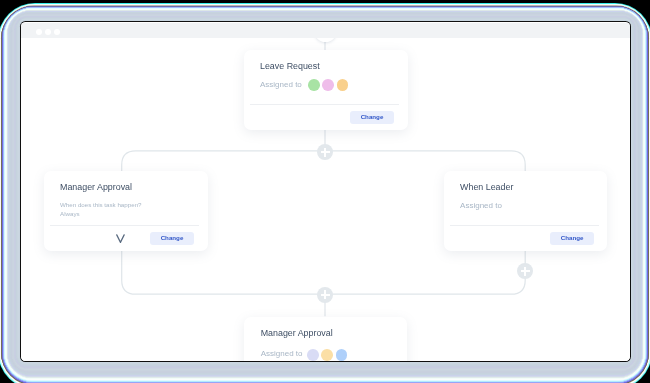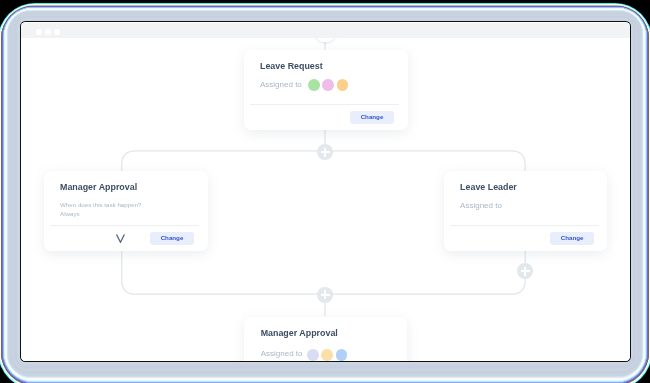--- a/index.html
+++ b/index.html
@@ -15,21 +15,21 @@
           background:#101010;border-radius:5.5px;overflow:hidden;}
   .screen{position:absolute;left:1px;top:1.4px;width:609px;height:338.5px;
           background:#fff;border-radius:4.4px;overflow:hidden;}
   .titlebar{position:absolute;left:0;top:1.2px;width:100%;height:15px;background:#f1f3f5;}
   .dot{position:absolute;width:6px;height:6px;border-radius:50%;background:#fff;top:5.3px;}
   .canvas{position:absolute;left:0;top:16.2px;width:609px;height:322.3px;background:#fff;overflow:hidden;}
   svg.links{position:absolute;left:0;top:0;width:609px;height:323px;overflow:visible;}
 
   .card{position:absolute;background:#fff;border-radius:7px;
         box-shadow:0 3px 12px rgba(110,125,150,0.14);}
-  .ctitle{position:absolute;font-weight:700;color:#3e4e64;white-space:nowrap;line-height:1;}
+  .ctitle{position:absolute;font-weight:400;color:#3e4e64;white-space:nowrap;line-height:1;}
   .sub{position:absolute;color:#a9b7c6;white-space:nowrap;line-height:1;}
   .divider{position:absolute;height:1px;background:#edeff2;}
   .btn{position:absolute;background:#e9eefc;color:#3257c8;border-radius:3px;
        display:flex;align-items:center;justify-content:center;font-weight:700;line-height:1;}
   .av{position:absolute;border-radius:50%;top:0;}
   .avrow{position:absolute;height:11.6px;}
   .node{position:absolute;width:15.8px;height:15.8px;border-radius:50%;background:#E3E8EC;}
   .plus{position:absolute;left:3.4px;top:3.4px;width:9px;height:9px;}
   .plus::before,.plus::after{content:"";position:absolute;background:#fff;}
   .plus::before{left:3.6px;top:0;width:1.9px;height:9px;}
@@ -264,21 +264,21 @@
         <div class="sub" style="left:16.5px;top:30.4px;font-size:6.2px">When does this task happen?</div>
         <div class="sub" style="left:16.5px;top:39.4px;font-size:6.2px">Always</div>
         <div class="divider" style="left:6px;top:53.6px;width:149px"></div>
         <svg class="chev" style="left:72px;top:62.3px" width="9" height="9" viewBox="0 0 9 9">
           <path d="M0.75 0.9 L4.45 8.4 L8.15 0.9" fill="none" stroke="#5A6B80" stroke-width="1.25" stroke-linecap="round" stroke-linejoin="miter"></path>
         </svg>
         <div class="btn" style="left:106.5px;top:60.5px;width:44px;height:13px;font-size:6.2px">Change</div>
       </div>
 
       <div class="card" style="left:422.6px;top:133.2px;width:163.1px;height:79.4px">
-        <div class="ctitle" style="left:16.5px;top:11.5px;font-size:8.9px">Leave Leader</div>
+        <div class="ctitle" style="left:16.5px;top:11.5px;font-size:8.9px">When Leader</div>
         <div class="sub" style="left:16.5px;top:30.5px;font-size:8px">Assigned to</div>
         <div class="divider" style="left:6px;top:53.6px;width:149px"></div>
         <div class="btn" style="left:106.5px;top:60.5px;width:44px;height:13px;font-size:6.2px">Change</div>
       </div>
 
       <div class="card" style="left:223.2px;top:279px;width:163.3px;height:79.4px">
         <div class="ctitle" style="left:16.5px;top:11.5px;font-size:8.9px">Manager Approval</div>
         <div class="sub" style="left:16.5px;top:33px;font-size:8px">Assigned to</div>
         <div class="avrow" style="left:62.8px;top:31.9px">
               <span class="av" style="left: 0px; width: 11.6px; height: 11.6px; background: rgb(217, 220, 245);"></span>

